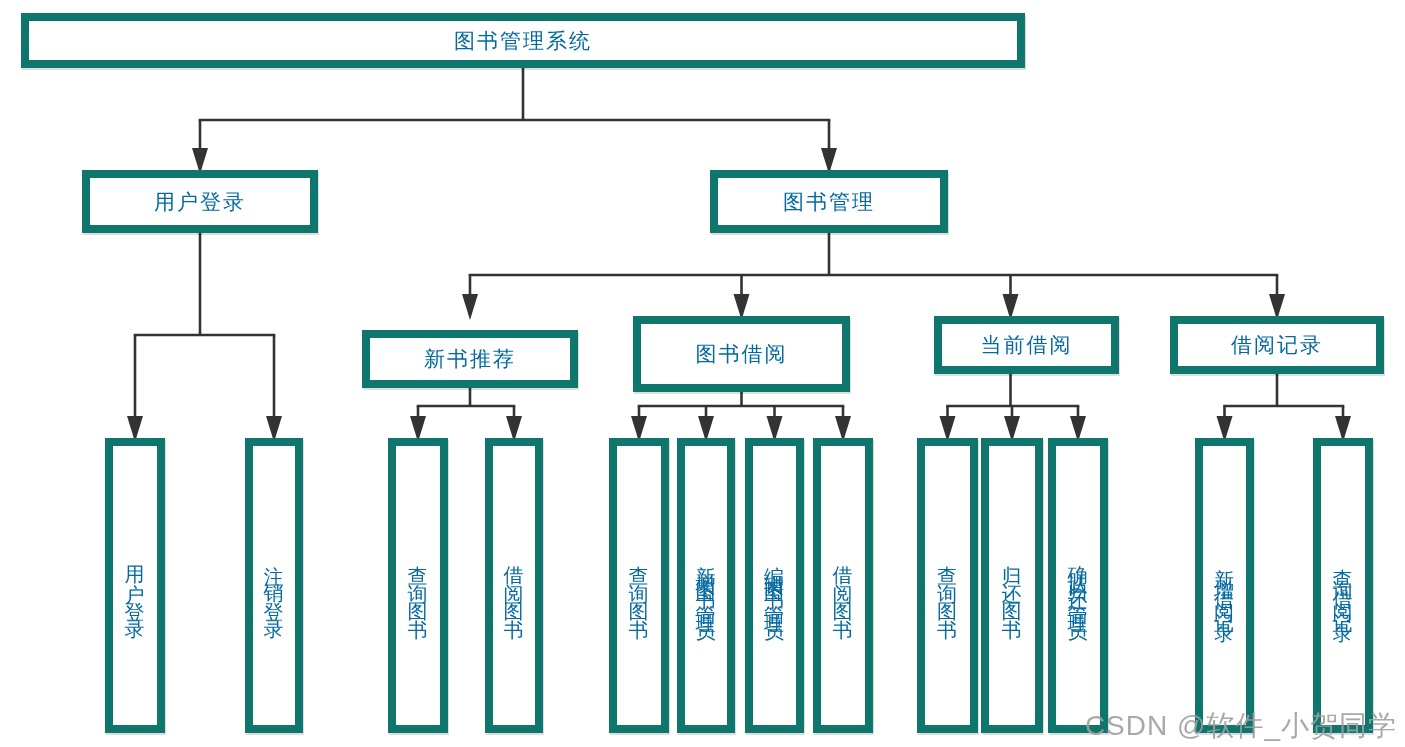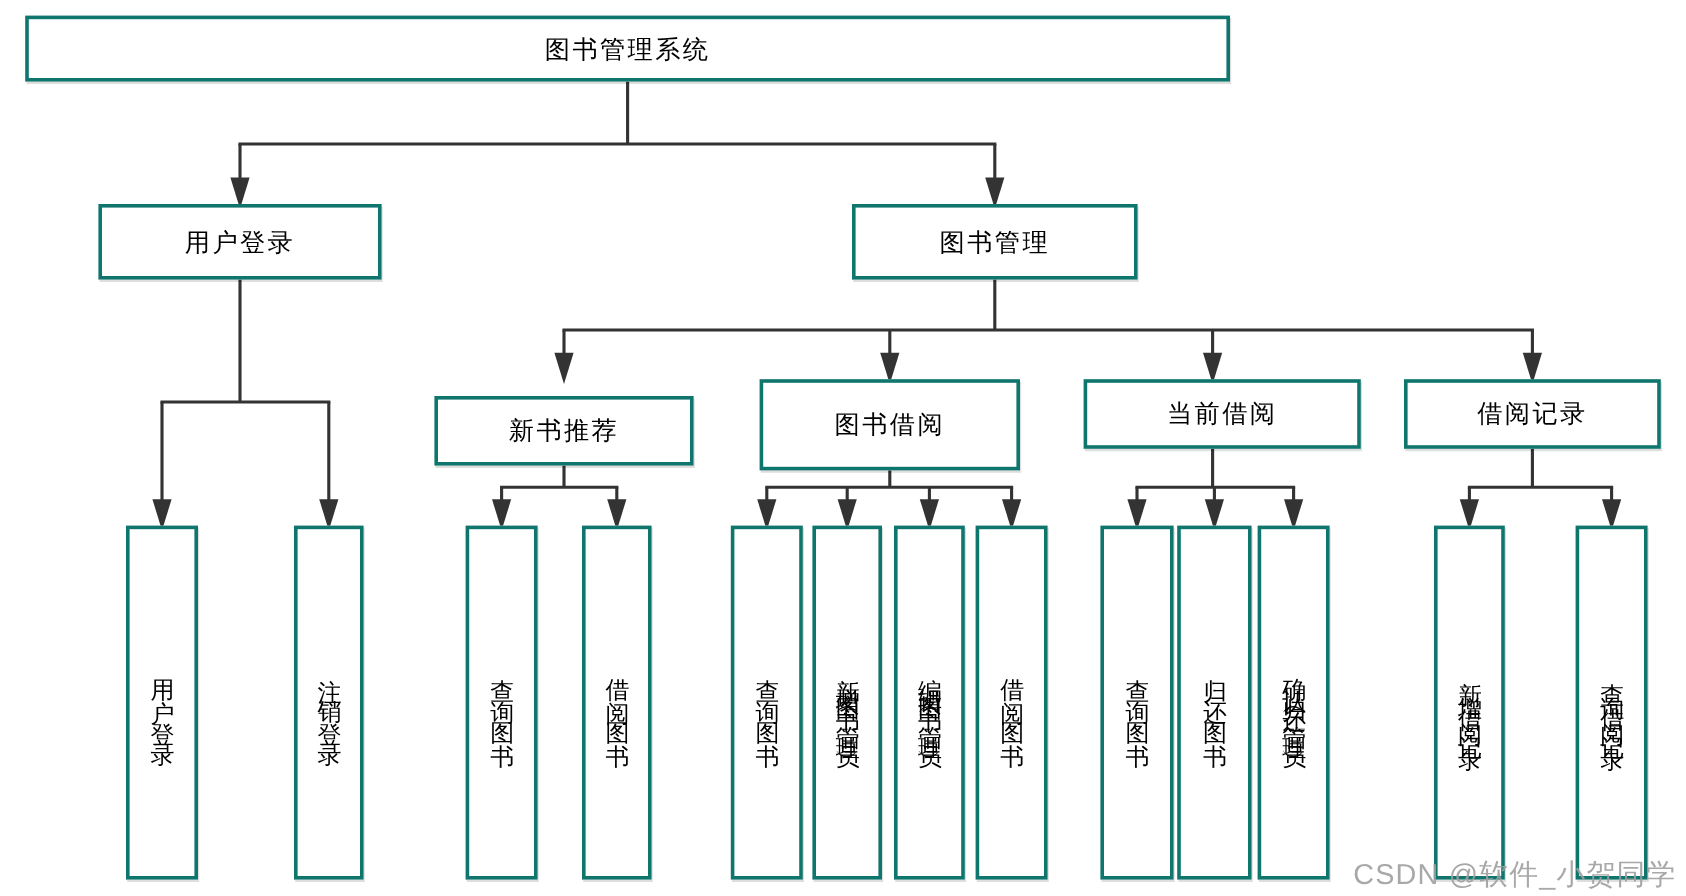--- a/index.html
+++ b/index.html
@@ -8,22 +8,22 @@
     width:1405px;height:747px;
     background:#ffffff;
     font-family:"Liberation Sans","DejaVu Sans",sans-serif;
     overflow:hidden;
   }
   #edge-layer{position:absolute;left:0;top:0;width:1405px;height:747px;z-index:1;}
   .node{
     position:absolute;
     box-sizing:border-box;
     background:#ffffff;
-    border:3px solid #0f766e;
-    color:#000000;
+    border:8px solid #0f766e;
+    color:#0369a1;
     display:flex;
     align-items:center;
     justify-content:center;
     z-index:2;
     box-shadow:1px 2px 0 rgba(0,0,0,0.13);
   }
   .node.h{
     font-size:21px;
     letter-spacing:2px;
     white-space:nowrap;
@@ -32,21 +32,21 @@
     writing-mode:vertical-rl;
     text-orientation:upright;
     font-size:20px;
     line-height:1;
   }
   .watermark{
     position:absolute;
     right:8px;
     bottom:2px;
     z-index:3;
-    font-size:24px;
+    font-size:28px;
     letter-spacing:1px;
     color:rgba(158,158,158,0.9);
     white-space:nowrap;
   }
 </style>
 </head>
 <body>
 
 <div class="canvas">
   <svg id="edge-layer" viewBox="0 0 1405 747" xmlns="http://www.w3.org/2000/svg">
@@ -116,21 +116,21 @@
         <line x1="1343" y1="406" x2="1343" y2="426" stroke="#333333" stroke-width="2.6"></line>
         <polygon points="1335,416 1351,416 1343,442" fill="#333333"></polygon>
       </g>
     </svg>
   <div id="node-layer">
       <div class="node h" style="left: 21px; top: 13px; width: 1004px; height: 55px;">图书管理系统</div>
       <div class="node h" style="left: 82px; top: 170px; width: 236px; height: 63px;">用户登录</div>
       <div class="node h" style="left: 710px; top: 170px; width: 238px; height: 63px; text-align: center;">图书管理</div>
       <div class="node h" style="left: 362px; top: 316px; width: 216px; height: 58px; margin-top: 14px;">新书推荐</div>
       <div class="node h" style="left: 633px; top: 316px; width: 217px; height: 76px;">图书借阅</div>
-      <div class="node h" style="left: 903px; top: 316px; width: 231px; height: 58px;">当前借阅</div>
+      <div class="node h" style="left: 934px; top: 316px; width: 185px; height: 58px;">当前借阅</div>
       <div class="node h" style="left: 1170px; top: 316px; width: 214px; height: 58px;">借阅记录</div>
       <div class="node v" style="left: 105px; top: 438px; width: 60px; height: 295px; letter-spacing: 18px;">用户登录</div>
       <div class="node v" style="left: 245px; top: 438px; width: 58px; height: 295px; letter-spacing: 18px;">注销登录</div>
       <div class="node v" style="left: 388px; top: 438px; width: 60px; height: 295px; letter-spacing: 18px;">查询图书</div>
       <div class="node v" style="left: 485px; top: 438px; width: 58px; height: 295px; letter-spacing: 18px;">借阅图书</div>
       <div class="node v" style="left: 609px; top: 438px; width: 60px; height: 295px; letter-spacing: 18px;">查询图书</div>
       <div class="node v" style="left: 677px; top: 438px; width: 58px; height: 295px; letter-spacing: 8px;">新增图书（管理员）</div>
       <div class="node v" style="left: 745px; top: 438px; width: 59px; height: 295px; letter-spacing: 8px;">编辑图书（管理员）</div>
       <div class="node v" style="left: 813px; top: 438px; width: 60px; height: 295px; letter-spacing: 18px;">借阅图书</div>
       <div class="node v" style="left: 917px; top: 438px; width: 61px; height: 295px; letter-spacing: 18px;">查询图书</div>

